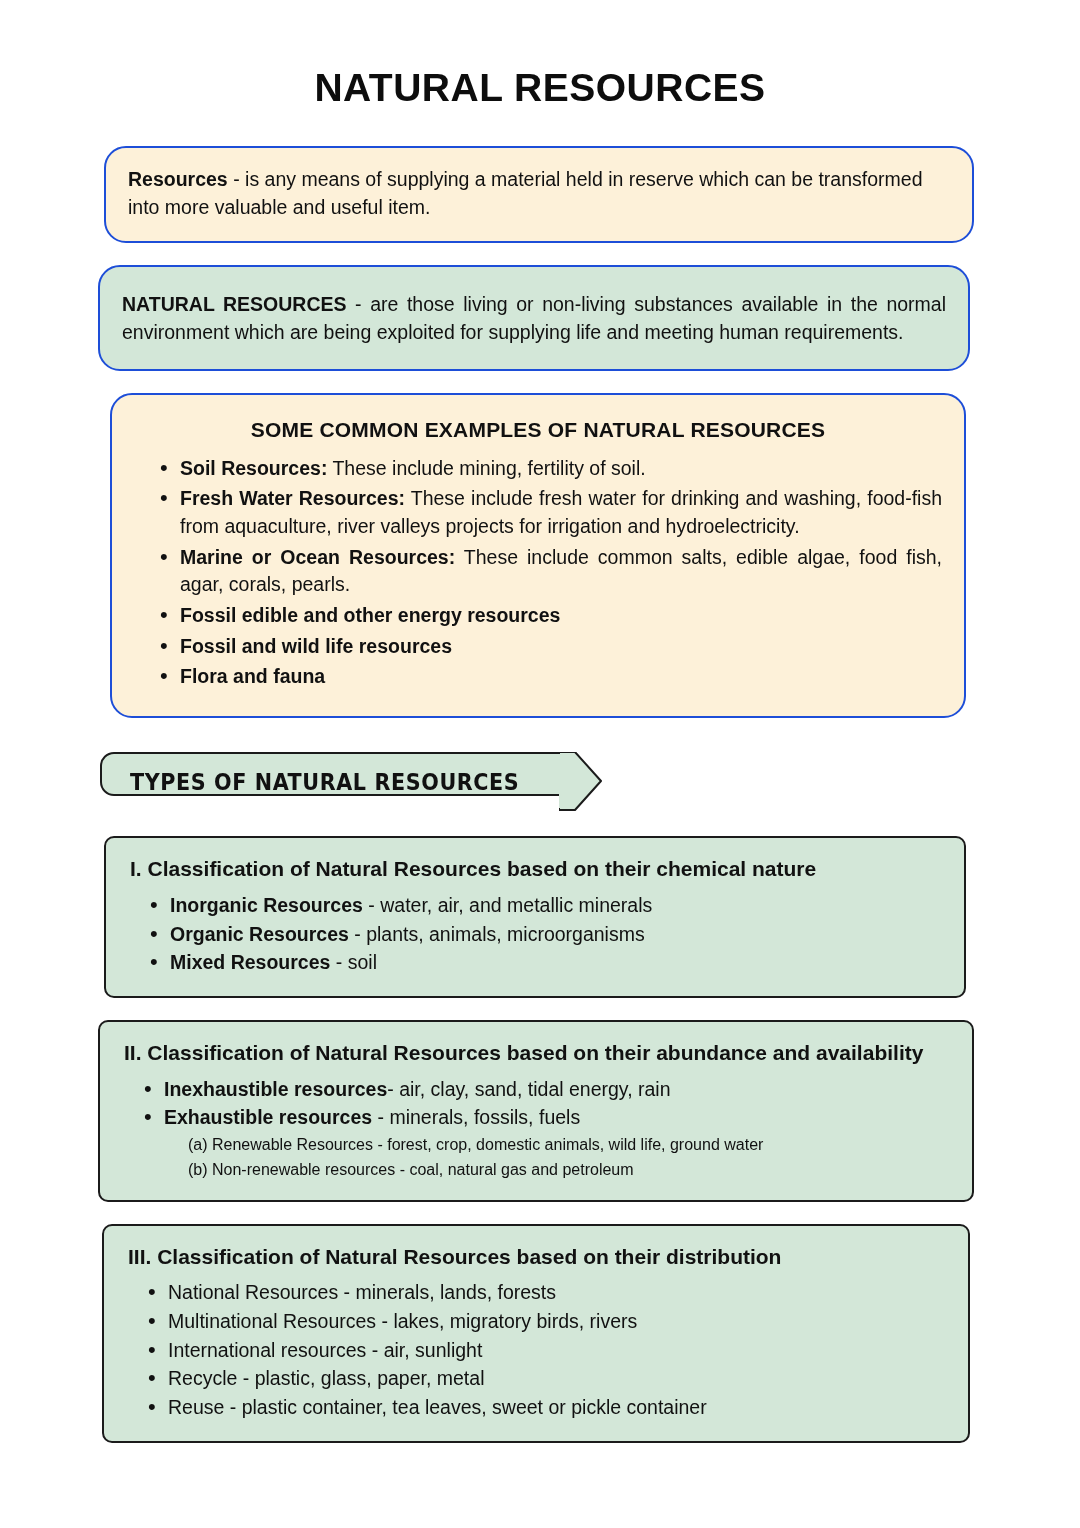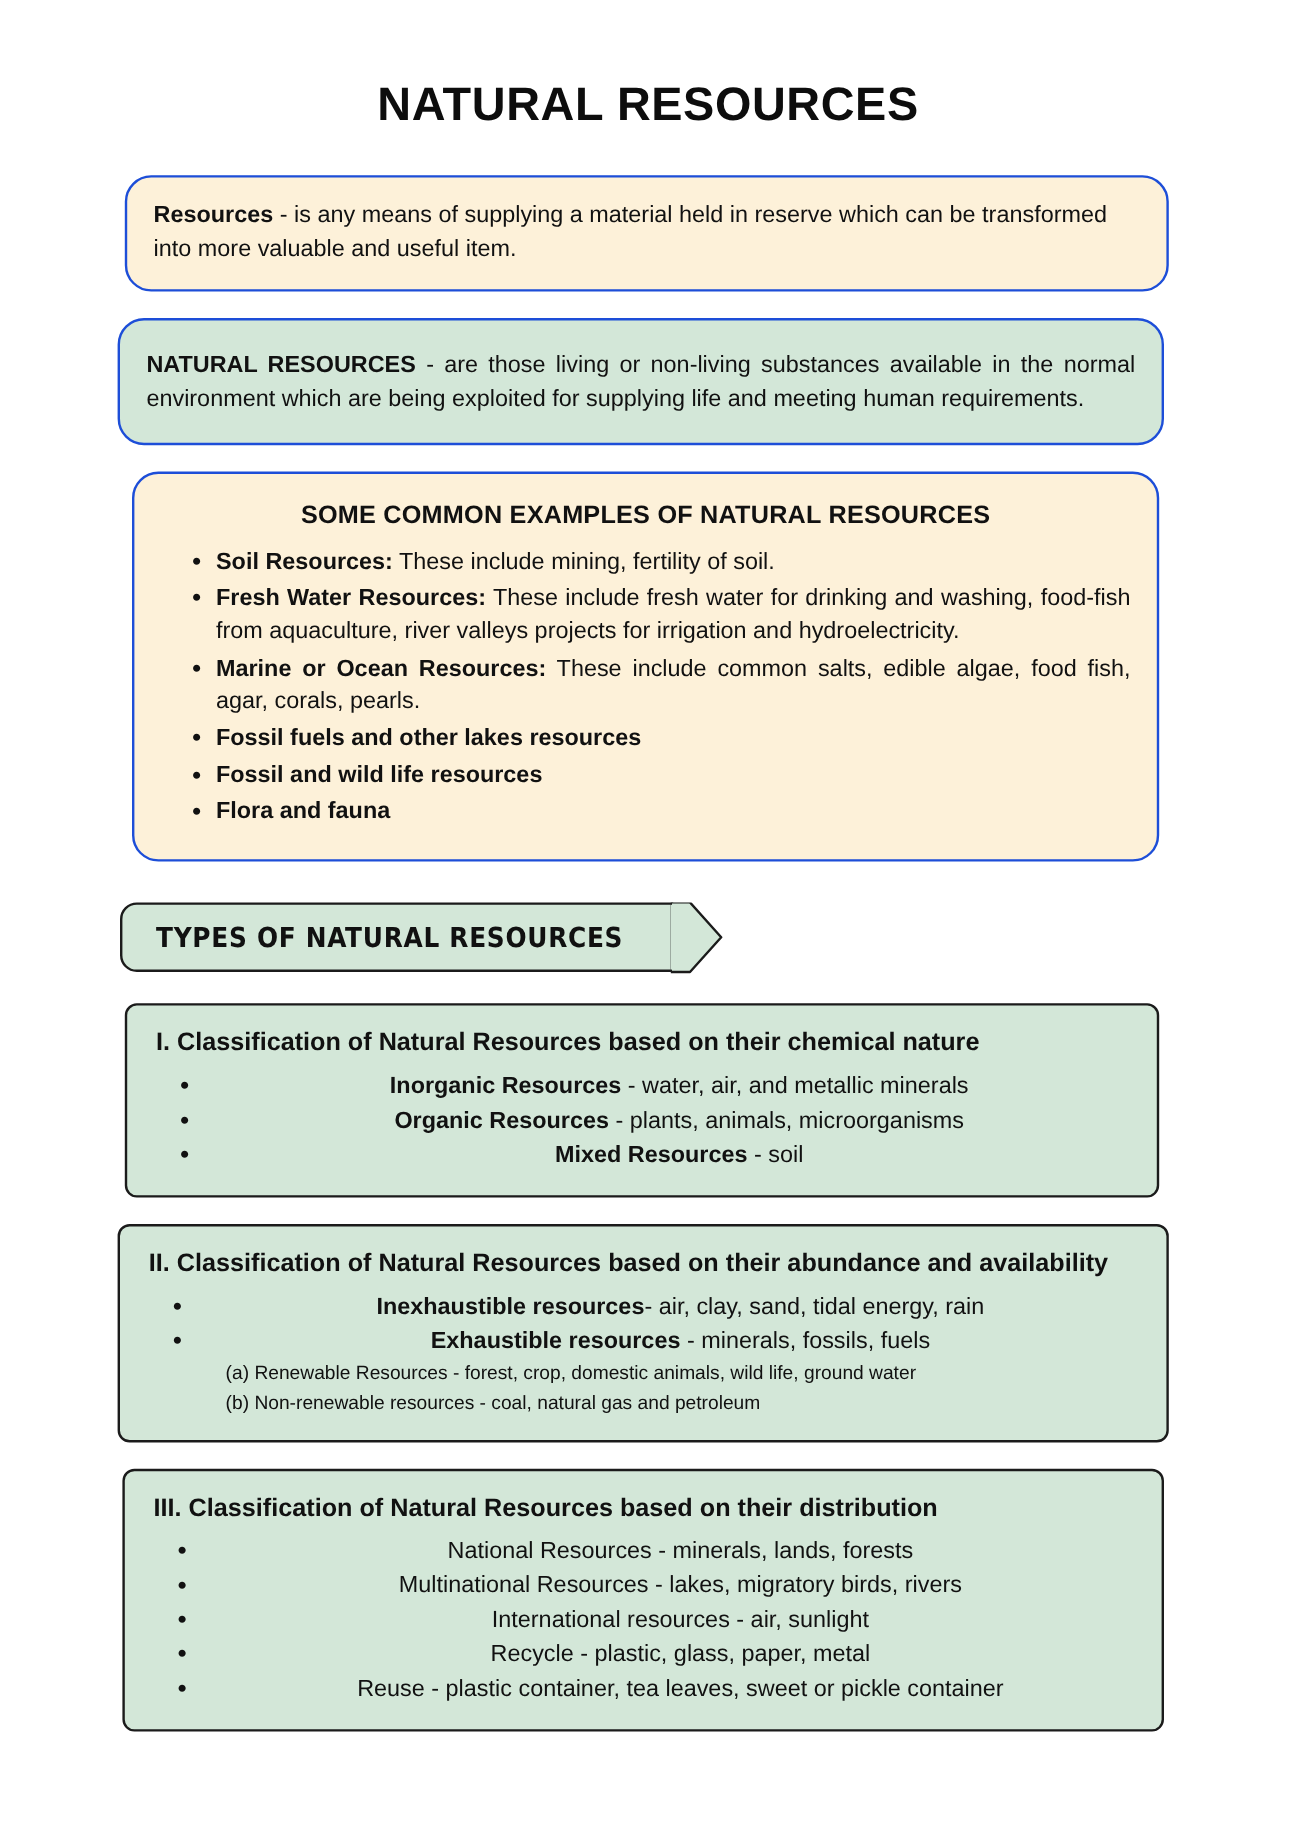--- a/index.html
+++ b/index.html
@@ -71,21 +71,20 @@
   }
   ul {
     margin: 0;
     padding: 0 0 0 26px;
     list-style: none;
   }
   ul li {
     position: relative;
     padding-left: 20px;
     margin-bottom: 3px;
-    text-align: center;
   }
   ul li::before {
     content: "\2022";
     position: absolute;
     left: 0;
     top: -1px;
     font-size: 22px;
     line-height: 1.25;
   }
   .justify li {
@@ -95,21 +94,21 @@
     margin: 34px 0 22px 4px;
     position: relative;
     height: 62px;
   }
   .banner {
     display: inline-block;
     position: relative;
     background: #d3e7d8;
     border: 2px solid #1b1b1b;
     border-radius: 14px 0 0 14px;
-    height: 58px;
+    height: 44px;
     line-height: 56px;
     padding: 0 40px 0 28px;
     font-size: 23px;
     font-weight: bold;
     letter-spacing: 0.6px;
     font-family: "DejaVu Sans", sans-serif;
     font-stretch: condensed;
     box-sizing: border-box;
   }
   .banner-arrow {
@@ -167,21 +166,21 @@
       <li>
         <span class="b">Soil Resources:</span><span> These include mining, fertility of soil.</span>
       </li>
       <li>
         <span class="b">Fresh Water Resources:</span><span> These include fresh water for drinking and washing, food-fish from aquaculture, river valleys projects for irrigation and hydroelectricity.</span>
       </li>
       <li>
         <span class="b">Marine or Ocean Resources:</span><span> These include common salts, edible algae, food fish, agar, corals, pearls.</span>
       </li>
       <li>
-        <span class="b">Fossil fuels and other lakes resources</span><span></span>
+        <span class="b">Fossil edible and other energy resources</span><span></span>
       </li>
       <li>
         <span class="b">Fossil and wild life resources</span><span></span>
       </li>
       <li>
         <span class="b">Flora and fauna</span><span></span>
       </li>
     </ul>
   </div>
 

